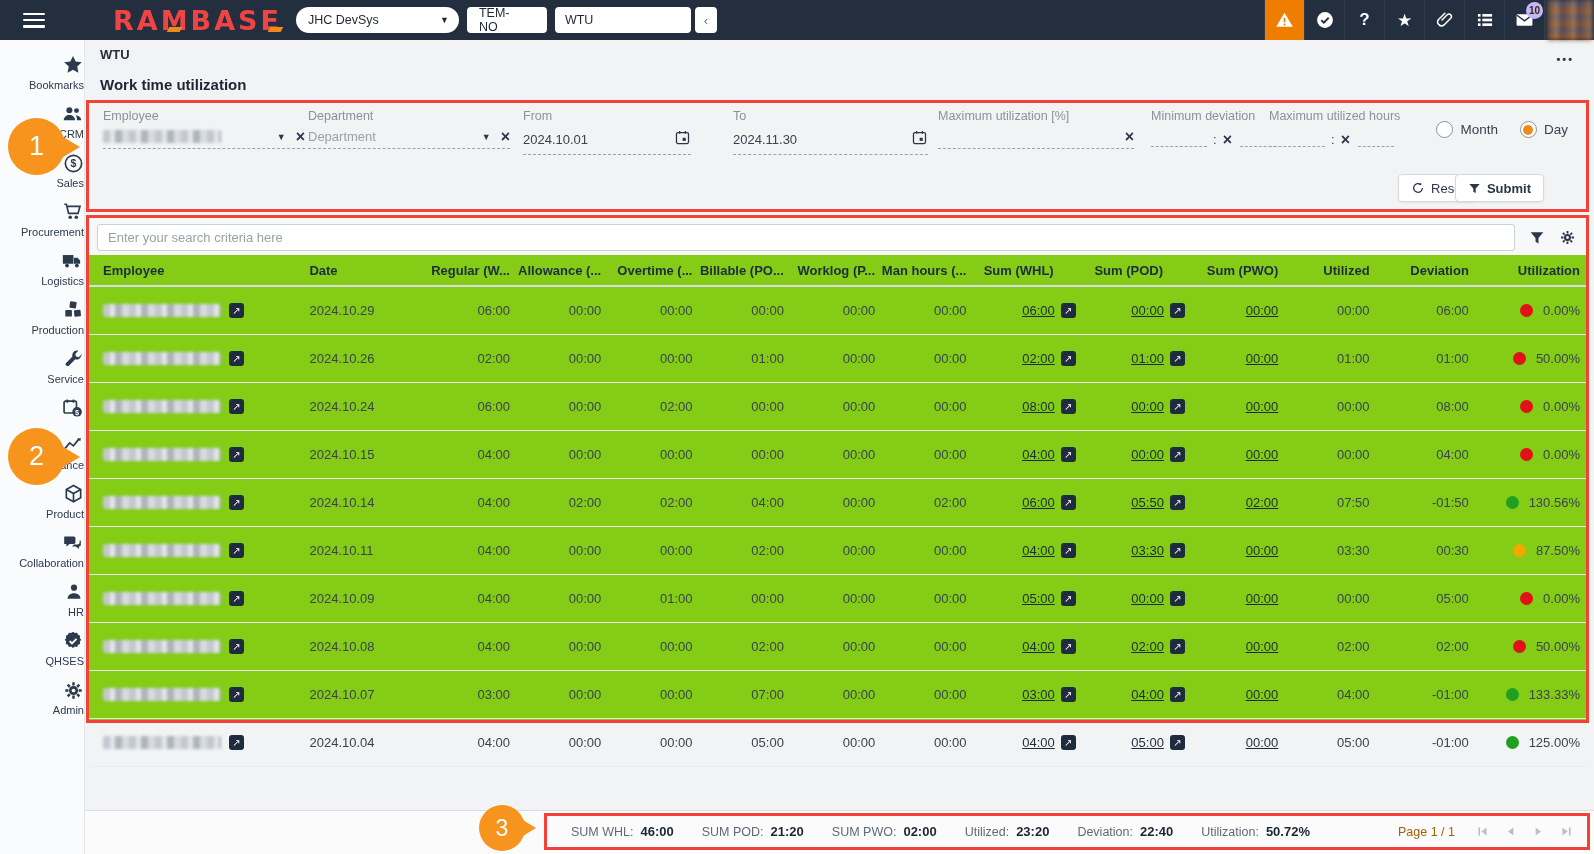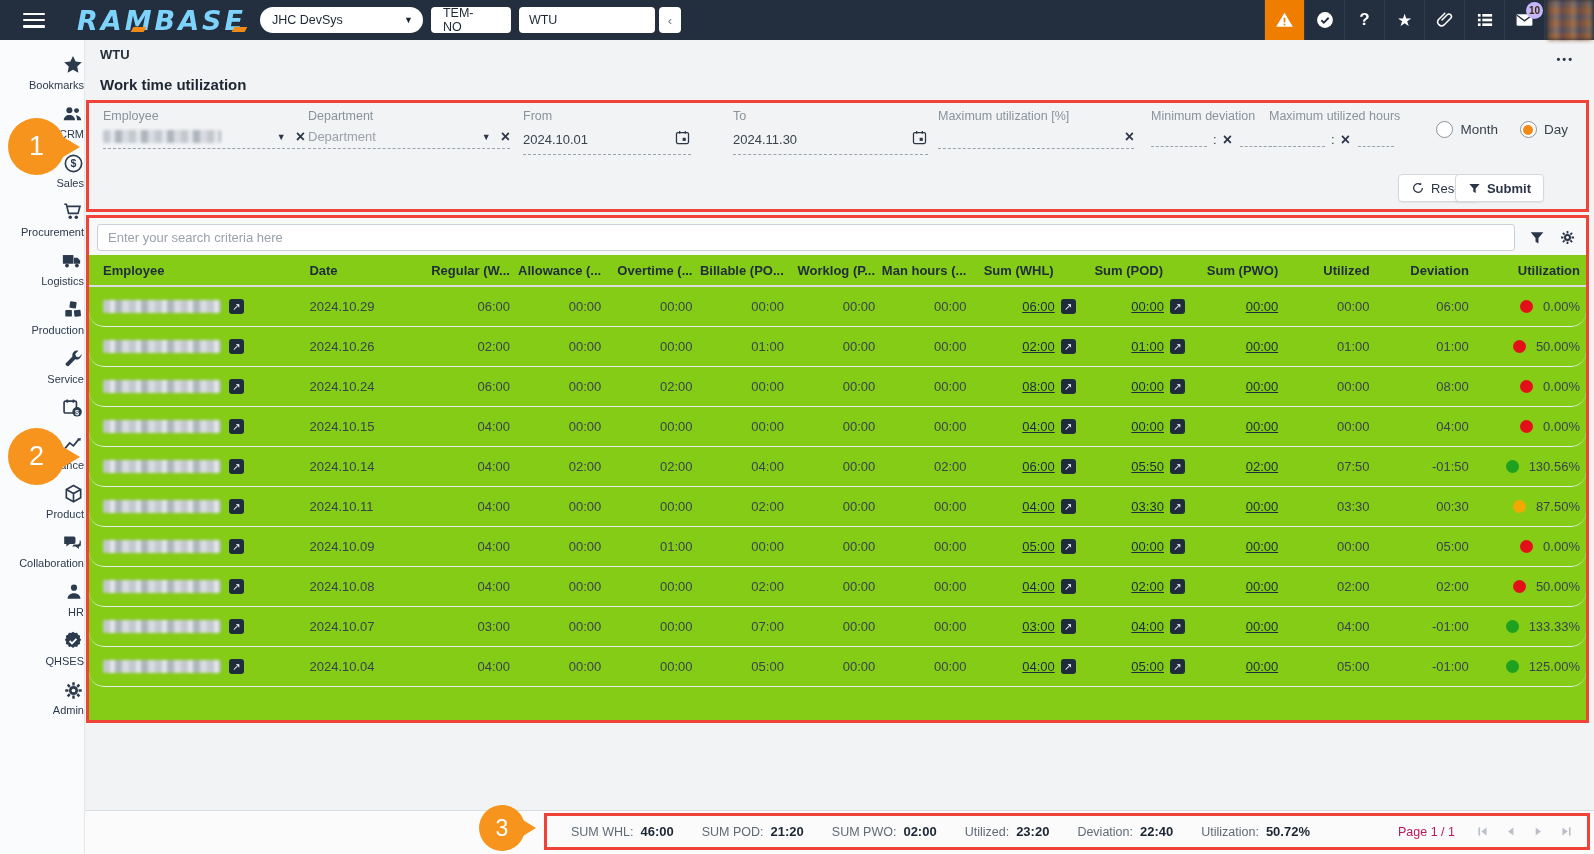--- a/index.html
+++ b/index.html
@@ -5,22 +5,22 @@
   * { margin:0; padding:0; box-sizing:border-box; }
   html,body { width:1594px; height:854px; overflow:hidden;
     font-family:"Liberation Sans","DejaVu Sans",sans-serif; background:#f2f3f5; }
 
   
   .topbar { position:absolute; left:0; top:0; width:1594px; height:40px;
     background:#232e3e; display:flex; align-items:center; z-index:30; }
   .hamburger { width:22px; height:15px; margin-left:23px; display:flex; flex-direction:column;
     justify-content:space-between; cursor:pointer; }
   .hamburger i { display:block; height:2.5px; background:#fff; border-radius:1px; }
-  .logo { position:relative; margin-left:32px; color:#7dd3fc; font-size:27px; font-weight:800;
-    letter-spacing:3px; font-family:"DejaVu Sans",sans-serif;font-style:italic; }
+  .logo { position:relative; margin-left:68px; color:#ef4444; font-size:27px; font-weight:800;
+    letter-spacing:3px; font-family:"DejaVu Sans",sans-serif; }
   .logo .a-mark { position:absolute; width:13px; height:5px; background:#f28a18;
     transform:skewX(-28deg); bottom:4px; }
   .a-mark.m1 { left:55px; } .a-mark.m2 { left:156px; }
   .tb-select { background:#fff; border-radius:15px; height:26px; display:flex; align-items:center;
     padding:0 10px 0 12px; font-size:12.5px; color:#1d2733; margin-left:14px; cursor:pointer; }
   .tb-select .caret { margin-left:auto; padding-left:10px; font-size:9px; color:#1d2733; }
   .sel-system { width:163px; }
   .sel-module { width:80px; border-radius:4px; margin-left:8px;gap:36px; }
   .tb-input { width:136px; height:26px; margin-left:8px; border:none; border-radius:4px;
     padding:0 10px; font-size:12.5px; color:#1d2733; font-family:inherit; }
@@ -89,22 +89,22 @@
   
   .search-row { display:flex; align-items:center; padding:6px 10px 4px 8px; background:#f7f8f9; }
   .search-input { flex:1; height:27px; border:1px solid #ccd1d8; border-radius:3px; padding:0 10px;
     font-size:13px; color:#39434e; font-family:inherit; background:#fff; }
   .search-input::placeholder { color:#9aa1ab; }
   .sr-ic { margin-left:14px; color:#2b3648; cursor:pointer; display:flex; }
 
   
   .thead { display:flex; align-items:center; height:32px; padding:0 6px 0 14px;
     border-bottom:2px solid #d9dde2; font-size:13px; font-weight:bold; color:#1f2c3c; }
-  .trow { display:flex; align-items:center; height:40px; padding:0 6px 0 14px;
-    border-bottom:1px solid #e9ecef; font-size:13px; color:#39434e; cursor:pointer;border-radius:15px; }
+  .trow { display:flex; align-items:center; height:48px; padding:0 6px 0 14px;
+    border-bottom:1px solid #e9ecef; font-size:13px; color:#39434e; cursor:pointer; }
   .c-emp { width:208px; display:flex; align-items:center; gap:8px; }
   .c-date { width:110px; }
   .c-num { width:92px; text-align:right; }
   .c-lnk { width:110px; display:flex; align-items:center; justify-content:flex-end; gap:6px; }
   .th-lnk { width:110px; text-align:right; padding-right:22px; }
   .c-pwo { width:94px; text-align:right; }
   .c-util { width:92px; text-align:right; }
   .c-dev { width:100px; text-align:right; }
   .c-pct { width:112px; display:flex; align-items:center; justify-content:flex-end; gap:10px; }
   .th-pct { width:112px; text-align:right; }
@@ -117,21 +117,21 @@
 
   
   .footer { position:absolute; left:0; right:0; top:770px; height:44px; background:#fbfbfc;
     border-top:1px solid #d9dde2; }
   .box3 { left:459px; top:2px; right:4px; bottom:4px; display:flex; align-items:center;
     padding-left:24px; gap:28px; }
   .f-item { display:flex; align-items:baseline; gap:7px; white-space:nowrap; }
   .f-k { font-size:12.5px; color:#5f6a75; }
   .f-v { font-size:13px; font-weight:bold; color:#1b2633; }
   .pg-group { margin-left:auto; display:flex; align-items:center; gap:15px; padding-right:14px; }
-  .pg-label { font-size:12.5px; color:#be185d; margin-right:6px; }
+  .pg-label { font-size:12.5px; color:#a16207; margin-right:6px; }
   .pg-btn { display:flex; cursor:pointer; }
 
   
   .callout { position:absolute; background:#f7941d; border-radius:50%; color:#fff; display:flex;
     align-items:center; justify-content:center; z-index:40; }
   .callout::after { content:''; position:absolute; left:100%; top:50%; transform:translate(-7px,-50%);
     border-left:22px solid #f7941d; border-top:13px solid transparent; border-bottom:13px solid transparent; }
   .co1 { left:8px; top:118px; width:57px; height:57px; font-size:27px; }
   .co2 { left:8px; top:428px; width:57px; height:57px; font-size:27px; }
   .co3 { left:479px; top:805px; width:46px; height:46px; font-size:23px; }

